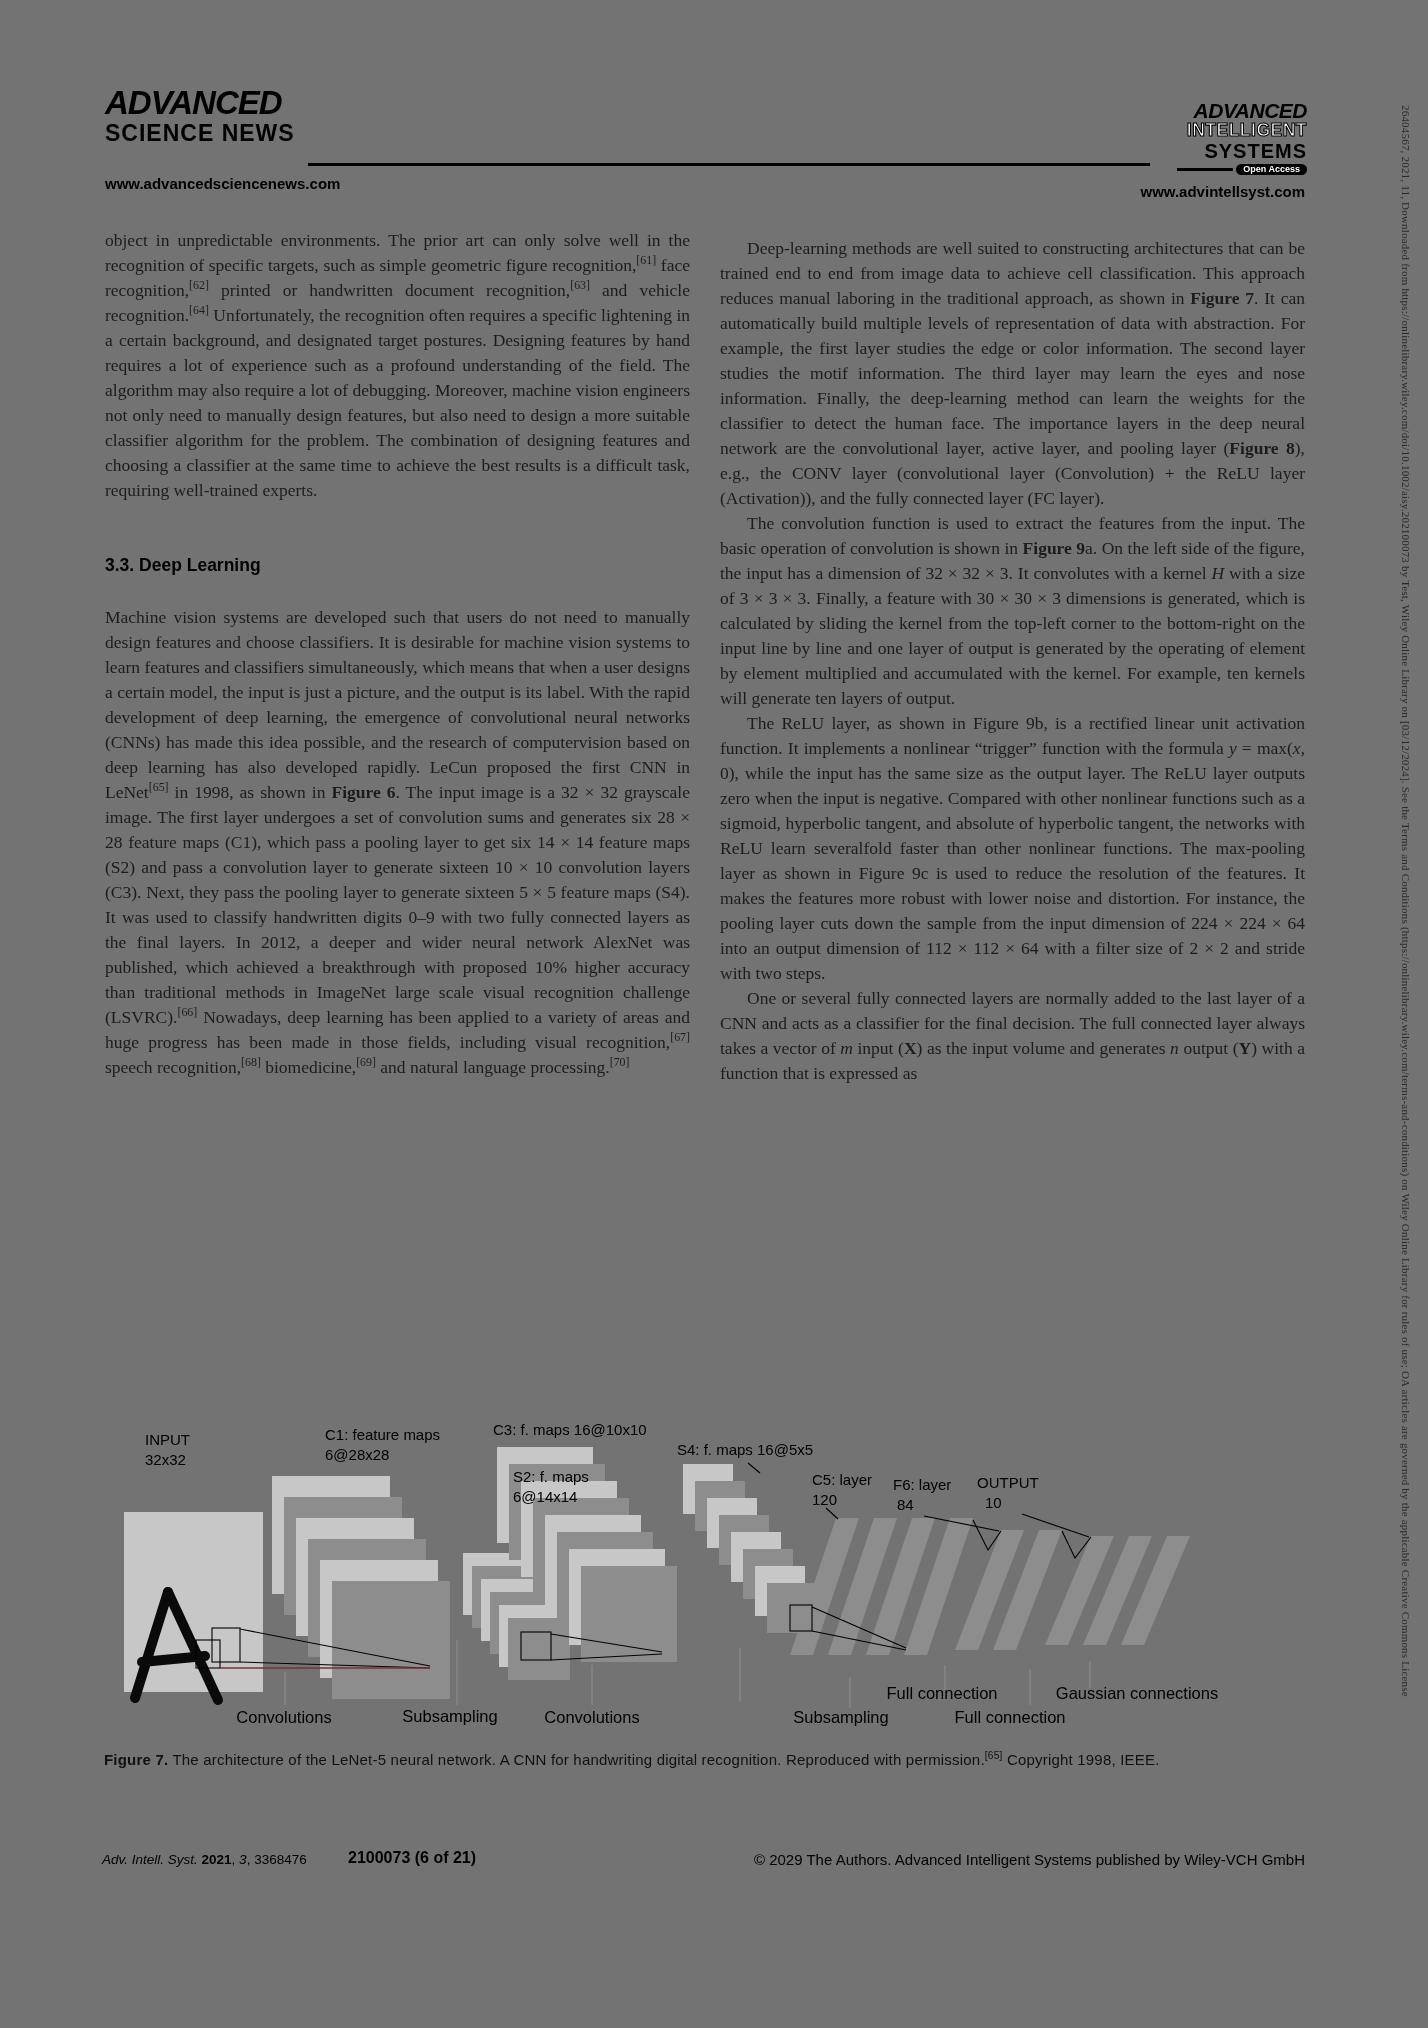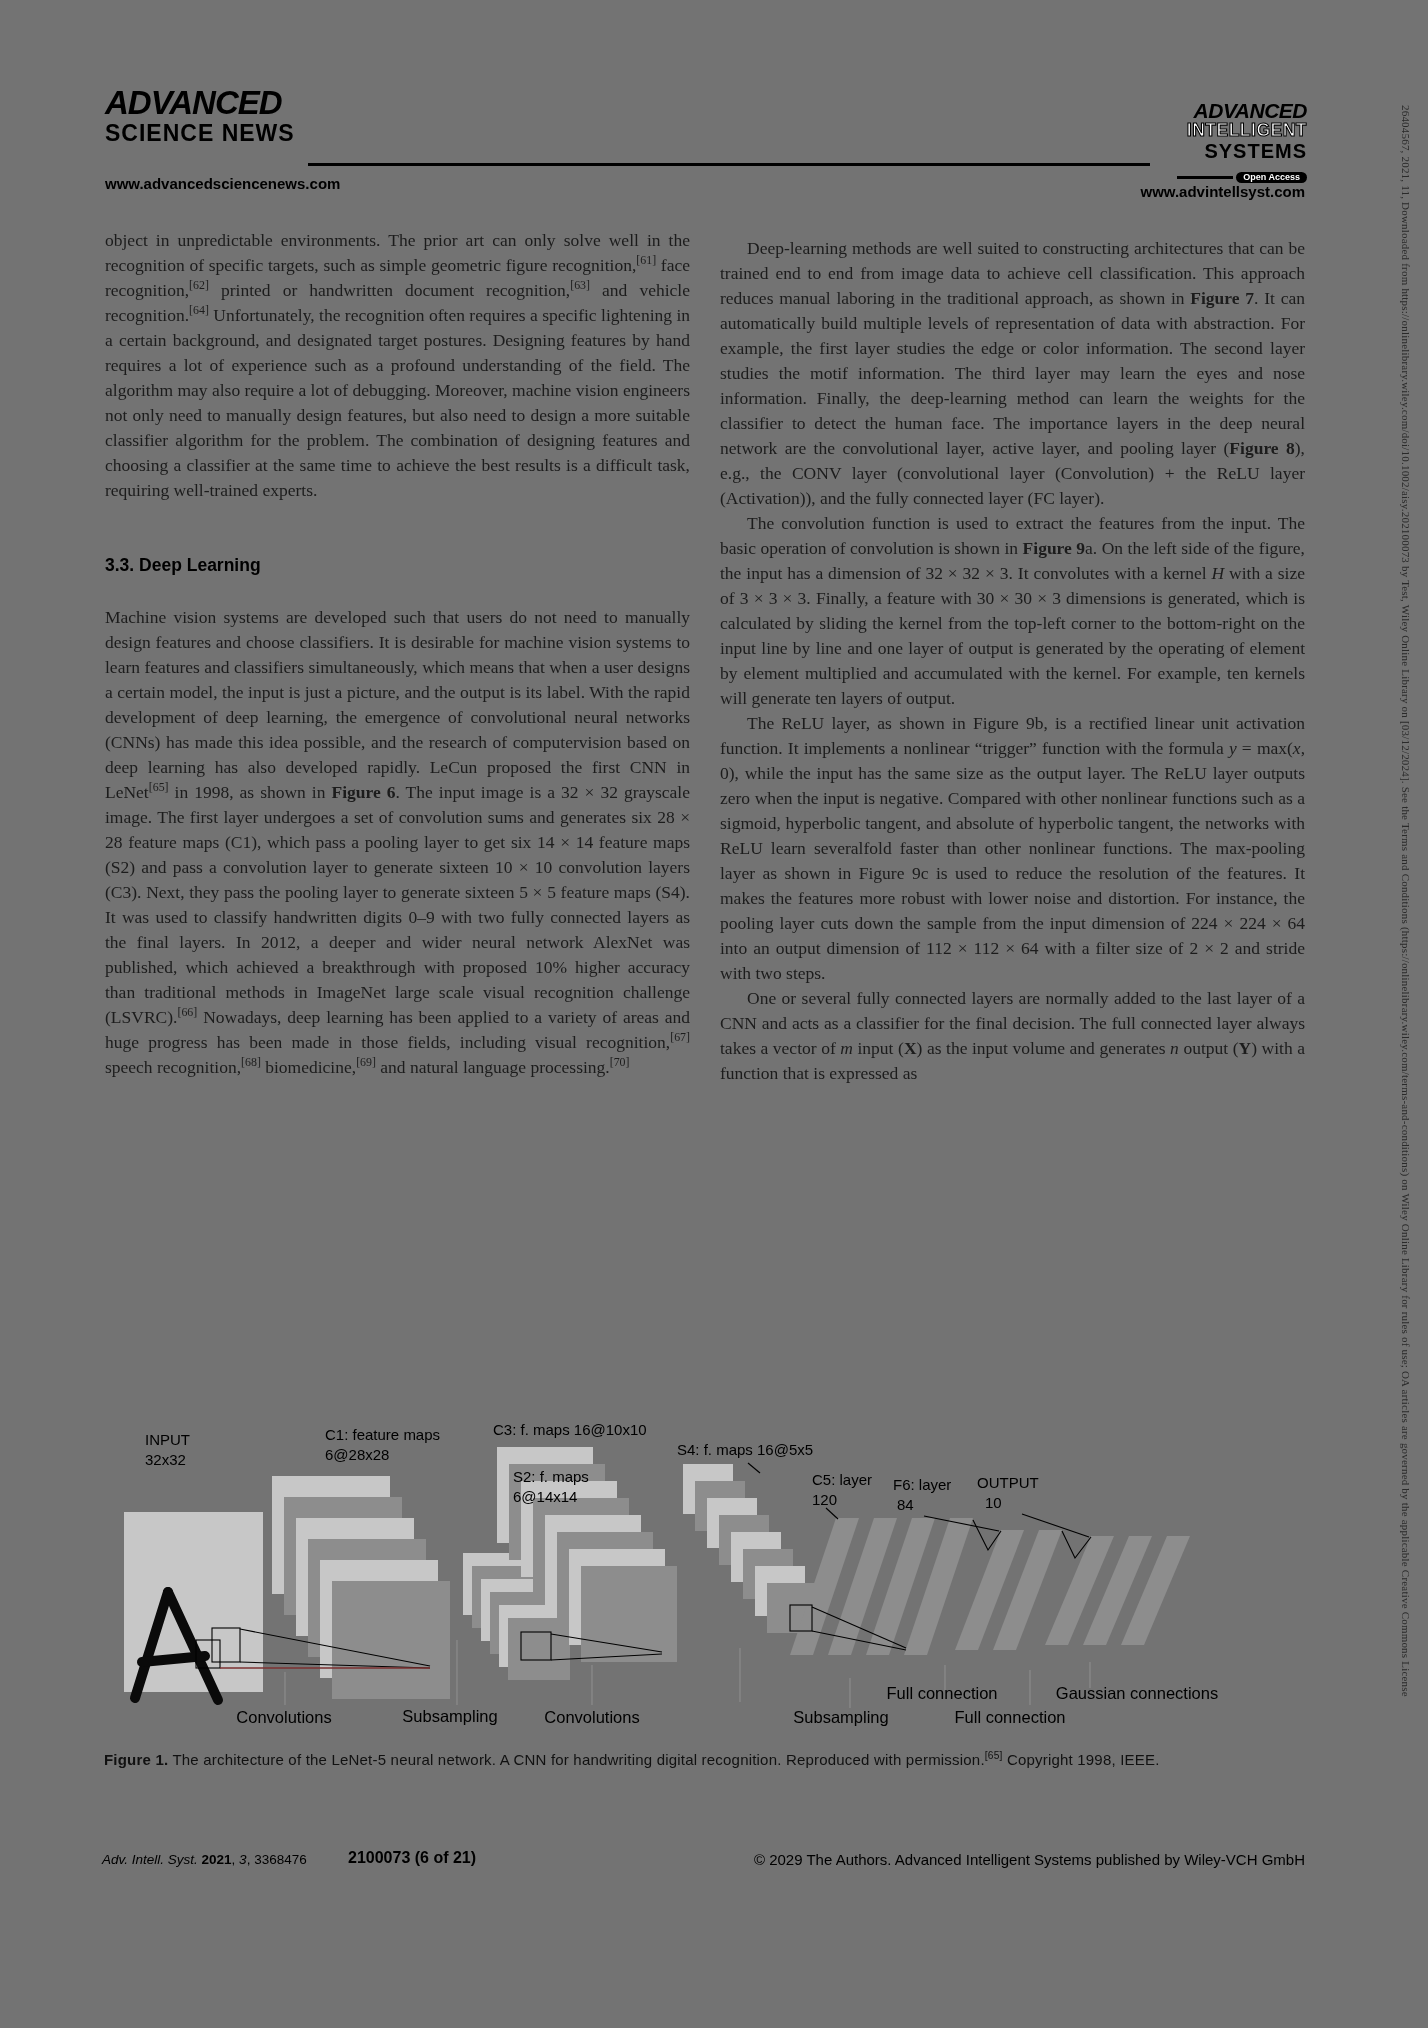--- a/index.html
+++ b/index.html
@@ -14,21 +14,21 @@
   .header-rule{position:absolute;left:308px;top:163px;width:842px;height:2.5px;background:#000;}
   .asn-url{position:absolute;left:105px;top:175px;font-family:"Liberation Sans",sans-serif;
            font-weight:700;font-size:15px;color:#000;}
   .ais-logo{position:absolute;right:121px;top:100px;text-align:right;line-height:1;width:130px;}
   .ais-line1{font-family:"Liberation Sans",sans-serif;font-weight:900;font-style:italic;
              font-size:21px;letter-spacing:-0.5px;color:#000;}
   .ais-line2{font-family:"Liberation Sans",sans-serif;font-weight:900;font-size:17.5px;
              letter-spacing:0.5px;color:#fff;-webkit-text-stroke:1.1px #000;margin-top:1px;}
   .ais-line3{font-family:"Liberation Sans",sans-serif;font-weight:900;font-size:20px;
              letter-spacing:1px;color:#000;margin-top:1px;}
-  .ais-badge-row{display:flex;align-items:center;margin-top:11px;}
+  .ais-badge-row{display:flex;align-items:center;margin-top:3px;}
   .ais-badge-bar{flex:1;height:3px;background:#000;}
   .ais-badge{font-family:"Liberation Sans",sans-serif;font-size:9px;font-weight:700;color:#fff;
              background:#000;border-radius:8px;padding:1px 7px;margin-left:3px;}
   .ais-url{position:absolute;right:123px;top:183px;font-family:"Liberation Sans",sans-serif;
            font-weight:700;font-size:15px;color:#000;}
   
   .sidebar-rot{position:absolute;right:16px;top:105px;height:1895px;width:16px;
                writing-mode:vertical-rl;font-family:"Liberation Serif",serif;font-size:11px;
                letter-spacing:0.2px;color:#2a2a2a;overflow:hidden;white-space:nowrap;}
   
@@ -221,19 +221,19 @@
 
     <text class="blbl" x="184" y="333">Convolutions</text>
     <text class="blbl" x="350" y="332">Subsampling</text>
     <text class="blbl" x="492" y="333">Convolutions</text>
     <text class="blbl" x="741" y="333">Subsampling</text>
     <text class="blbl" x="842" y="309">Full connection</text>
     <text class="blbl" x="910" y="333">Full connection</text>
     <text class="blbl" x="1037" y="309">Gaussian connections</text>
   </svg>
 
-  <div class="fig-caption"><span style="font-weight: 700;">Figure 1.</span><span> The architecture of the LeNet-5 neural network. A CNN for handwriting digital recognition. Reproduced with permission.</span><sup>[65]</sup><span> Copyright 1998, IEEE.</span></div>
+  <div class="fig-caption"><span style="font-weight: 700;">Figure 7.</span><span> The architecture of the LeNet-5 neural network. A CNN for handwriting digital recognition. Reproduced with permission.</span><sup>[65]</sup><span> Copyright 1998, IEEE.</span></div>
 
   <div class="footer-left"><span style="font-style: italic;">Adv. Intell. Syst. </span><span style="font-weight: 700;">2021</span><span>, </span><span style="font-style: italic;">3</span><span>, 3368476</span></div>
   <div class="footer-center">2100073 (6 of 21)</div>
   <div class="footer-right">© 2029 The Authors. Advanced Intelligent Systems published by Wiley-VCH GmbH</div>
 
 </div>
 
 </body></html>

